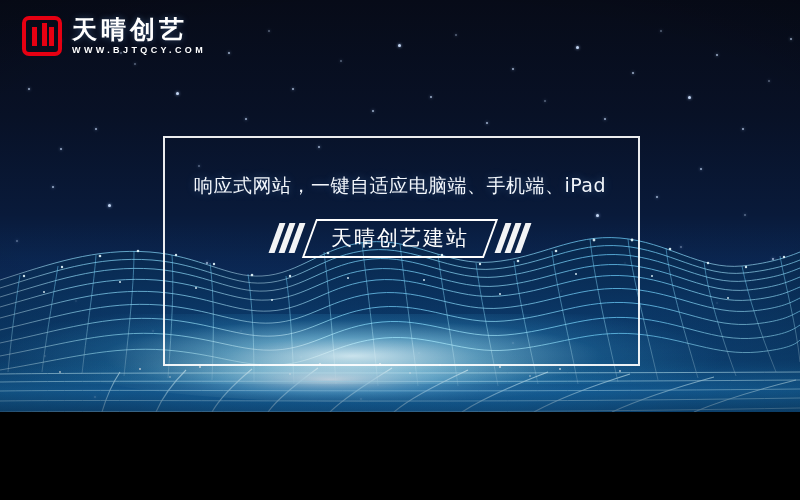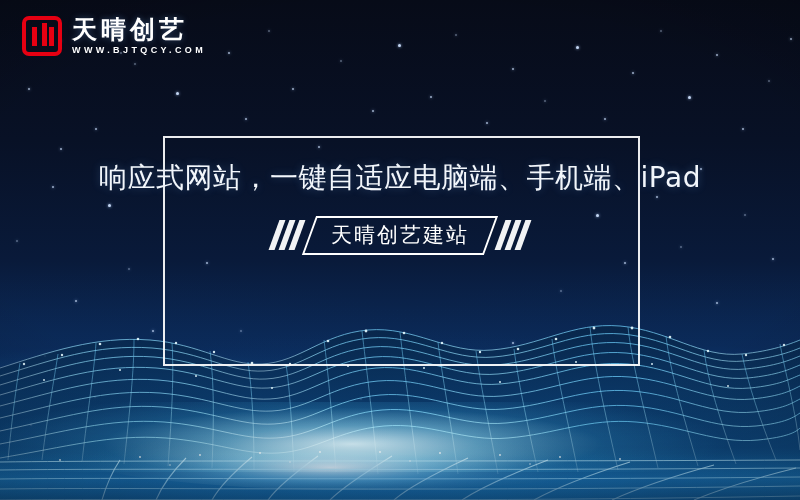--- a/index.html
+++ b/index.html
@@ -1,19 +1,19 @@
 <!DOCTYPE html>
 <html><head>
 <meta charset="utf-8">
 <style>
   html,body{margin:0;padding:0;background:#000;}
   *{box-sizing:border-box;}
   .stage{
     position:relative;
-    width:800px;height:500px;
+    width:800px;height:412px;
     overflow:hidden;
     font-family:"Liberation Sans","DejaVu Sans",sans-serif;
     background:#0369a1;
   }
 
   
   .sky{
     position:absolute;inset:0;
     background:
       radial-gradient(120% 80% at 50% 112%, rgba(120,215,255,.85) 0%, rgba(40,140,210,.55) 16%, rgba(12,60,115,.35) 34%, rgba(8,28,62,0) 58%),
@@ -83,22 +83,22 @@
     position:absolute;left:110px;top:152px;width:580px;
     display:flex;flex-direction:column;align-items:center;
   }
   .title{
     color:#ffffff;font-size:46px;font-weight:700;letter-spacing:3px;
     line-height:1;white-space:nowrap;
     font-family:"DejaVu Sans","Liberation Sans",sans-serif;
     text-shadow:0 0 14px rgba(150,200,255,.35);
   }
   .subtitle{
-    margin-top:12px;
-    color:#f2f6fb;font-size:28px;font-weight:400;letter-spacing:.5px;
+    margin-top:24px;
+    color:#f2f6fb;font-size:19px;font-weight:400;letter-spacing:.5px;
     line-height:1;white-space:nowrap;
     font-family:"DejaVu Sans","Liberation Sans",sans-serif;
     text-shadow:0 0 8px rgba(120,180,255,.30);
   }
 
   
   .badge-row{
     margin-top:24px;display:flex;align-items:center;justify-content:center;gap:9px;
   }
   .slashes{display:flex;gap:4px;}

